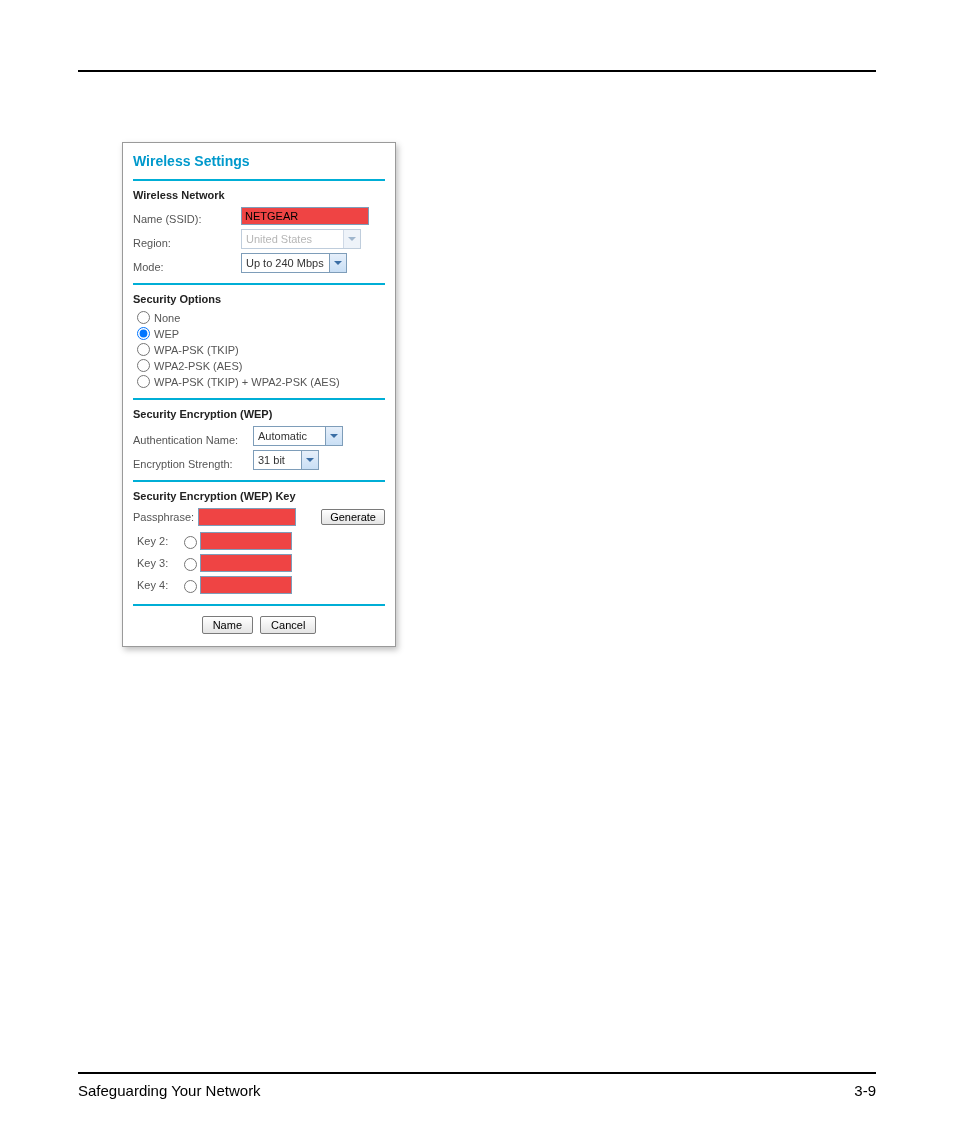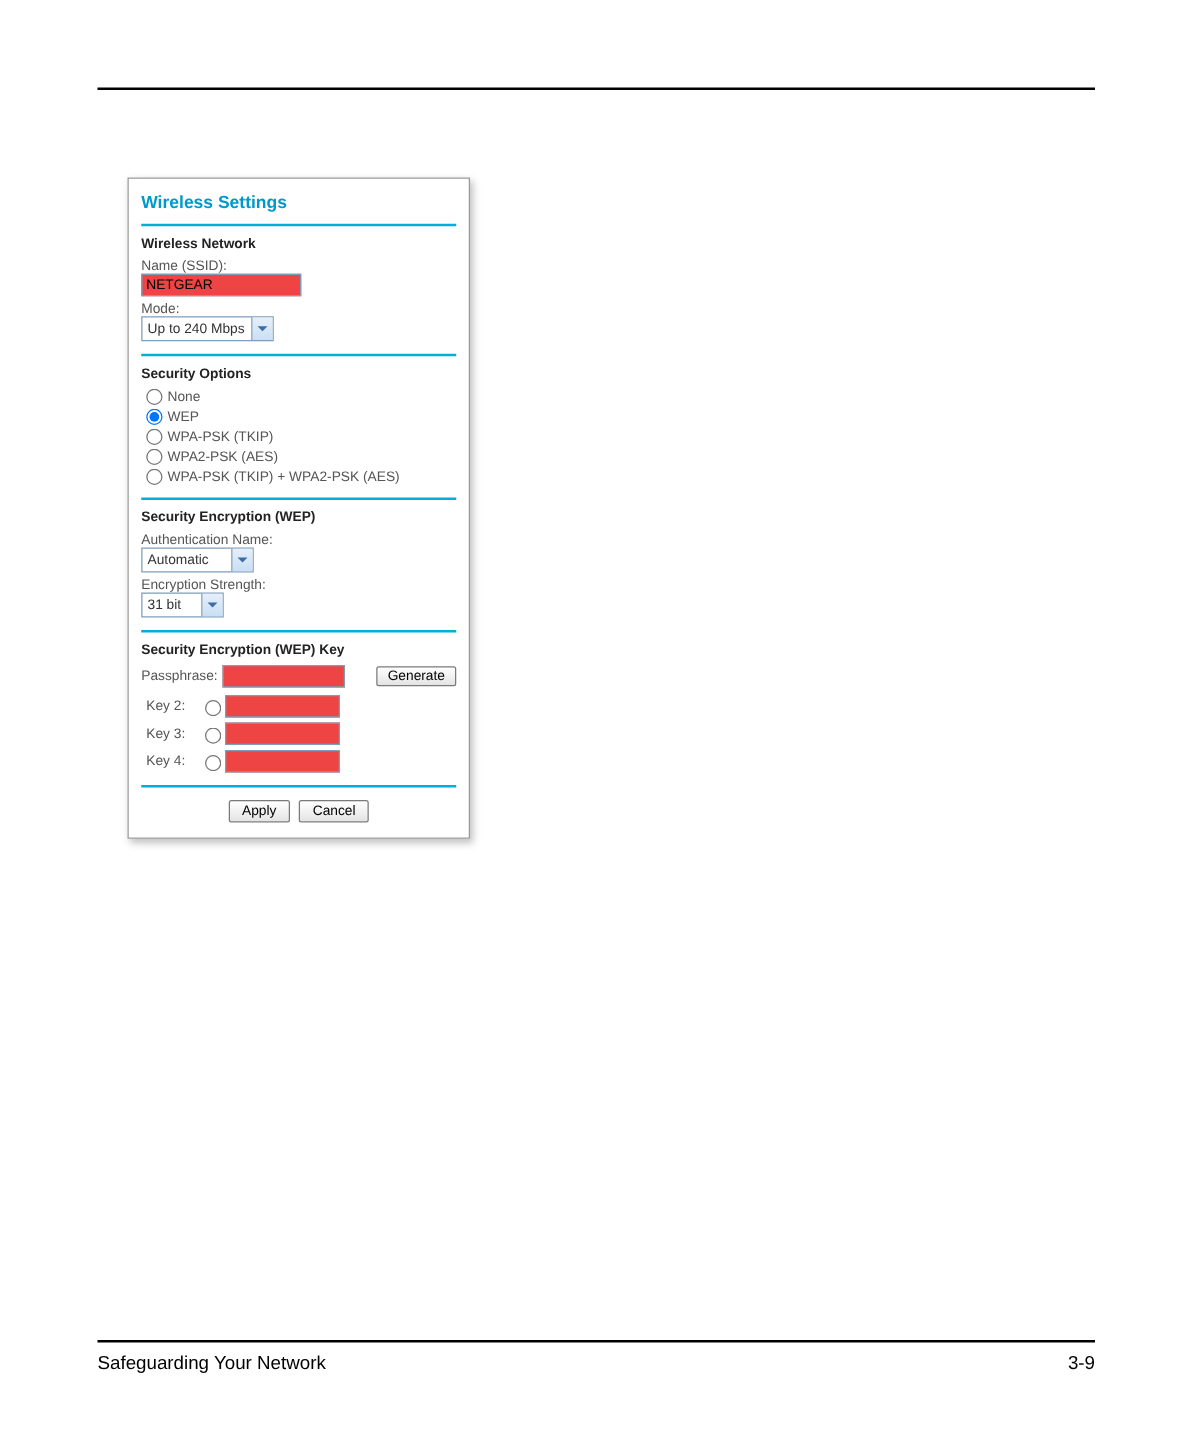--- a/index.html
+++ b/index.html
@@ -16,21 +16,21 @@
     position: relative;
     box-sizing: border-box;
     padding: 70px 78px 40px 78px;
   }
   .top-rule {
     border-top: 2px solid #000;
     margin-bottom: 70px;
   }
   .panel {
     width: 272px;
-    margin-left: 24px;
+    margin-left: 44px;
     border: 1px solid #9a9a9a;
     box-shadow: 2px 3px 6px rgba(0,0,0,0.25);
     background: #fff;
     font-size: 11px;
     color: #333;
   }
   .panel-inner {
     padding: 10px 10px 12px 10px;
   }
   .panel-title {
@@ -45,23 +45,22 @@
     margin: 10px 0 8px 0;
   }
   .sect-head {
     font-weight: bold;
     font-size: 11px;
     color: #222;
     margin: 0 0 6px 0;
   }
   .row {
     display: flex;
-    align-items: flex-start;
+    align-items: flex-end;
     margin: 4px 0;
-    flex-direction: column;
   }
   .row .lbl {
     width: 108px;
     color: #555;
   }
   .txt {
     border: 1px solid #7e9db9;
     height: 16px;
     padding: 0 3px;
     font-size: 11px;
@@ -158,20 +157,27 @@
 
       <hr class="sect-rule">
 
       <div class="sect-head">Wireless Network</div>
 
       <div class="row">
         <span class="lbl">Name (SSID):</span>
         <input type="text" class="txt" style="width: 120px;" value="NETGEAR">
       </div>
 
+      <div class="row">
+        <span class="lbl">Region:</span>
+        <span class="sel disabled" style="width:96px">
+          <span>United States</span>
+          <span class="caret"></span>
+        </span>
+      </div>
 
 
       <div class="row">
         <span class="lbl">Mode:</span>
         <span class="sel" style="width:82px">
           <span>Up to 240 Mbps</span>
           <span class="caret"></span>
         </span>
       </div>
 
@@ -242,21 +248,21 @@
       </div>
       <div class="key-row">
         <span class="klabel">Key 4:</span>
         <input type="radio" name="wepkey" style="">
         <input type="text" class="txt" value="" style="">
       </div>
 
       <hr class="sect-rule">
 
       <div class="btn-row">
-        <button class="btn">Apply</button>
+        <button class="btn">Name</button>
         <button class="btn">Cancel</button>
       </div>
     </div>
   </div>
 
   <div class="footer">
     <div class="footer-rule"></div>
     <div class="footer-line">
       <span>Safeguarding Your Network</span>
       <span>3-9</span>

